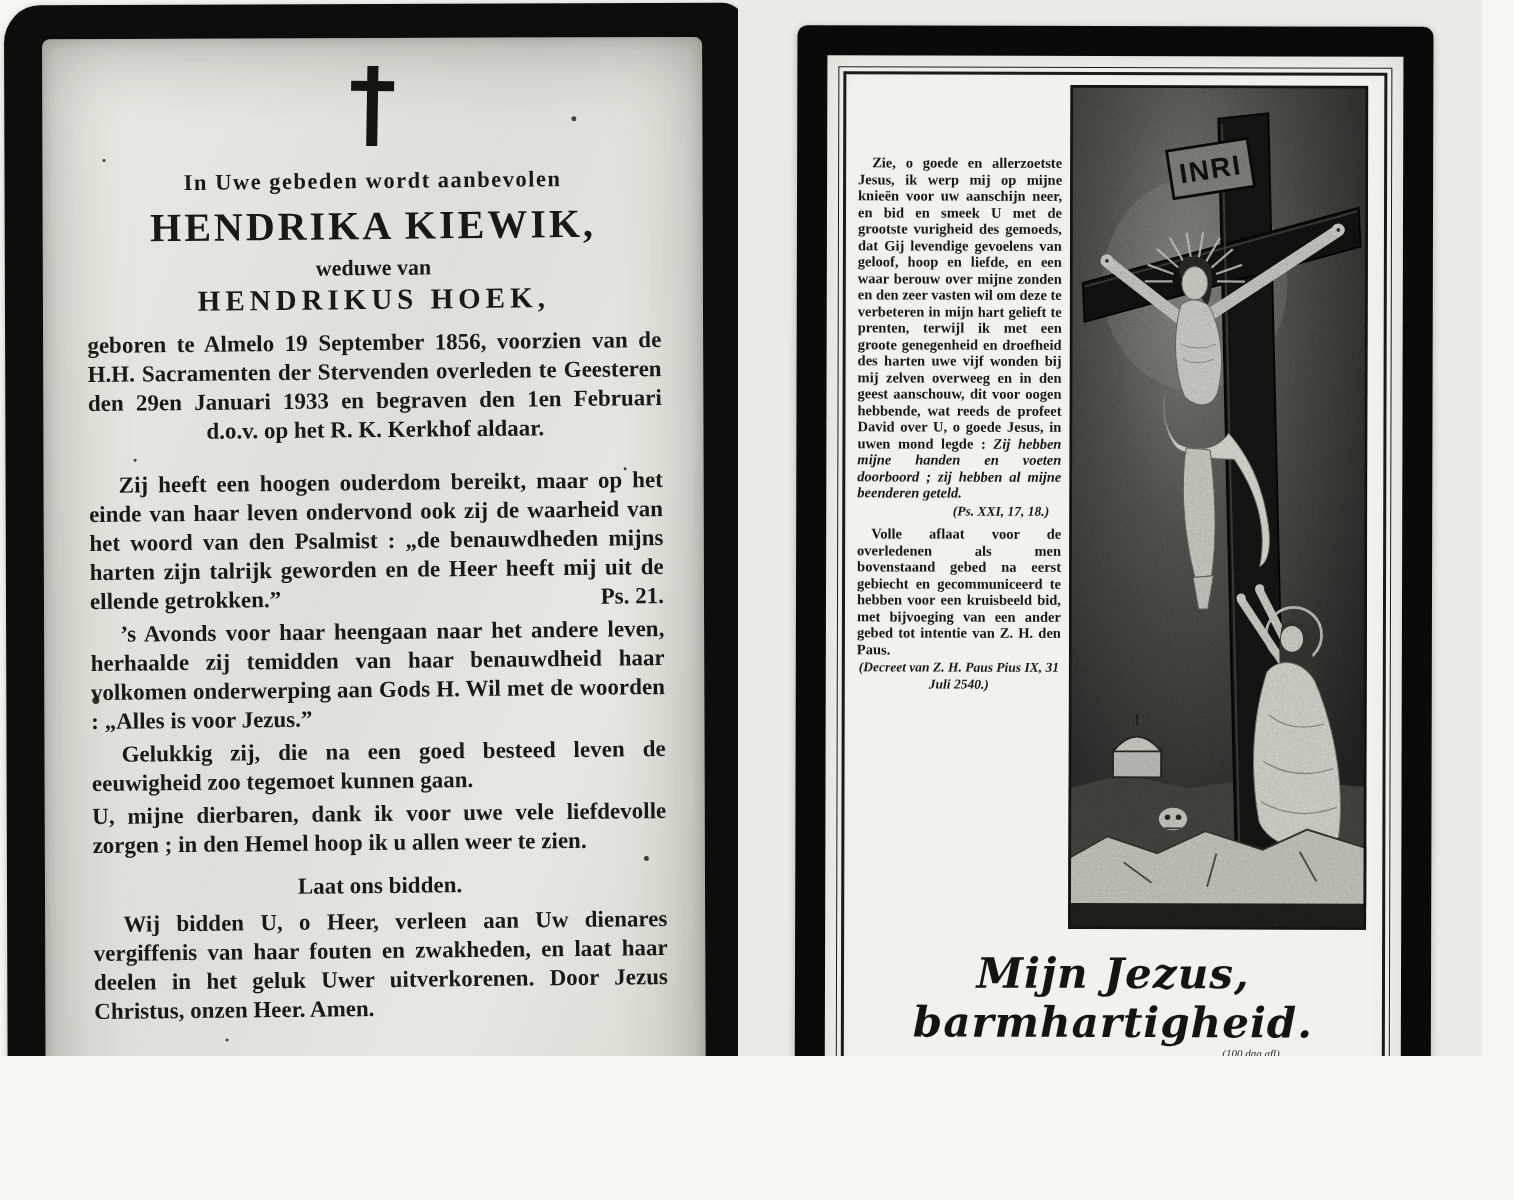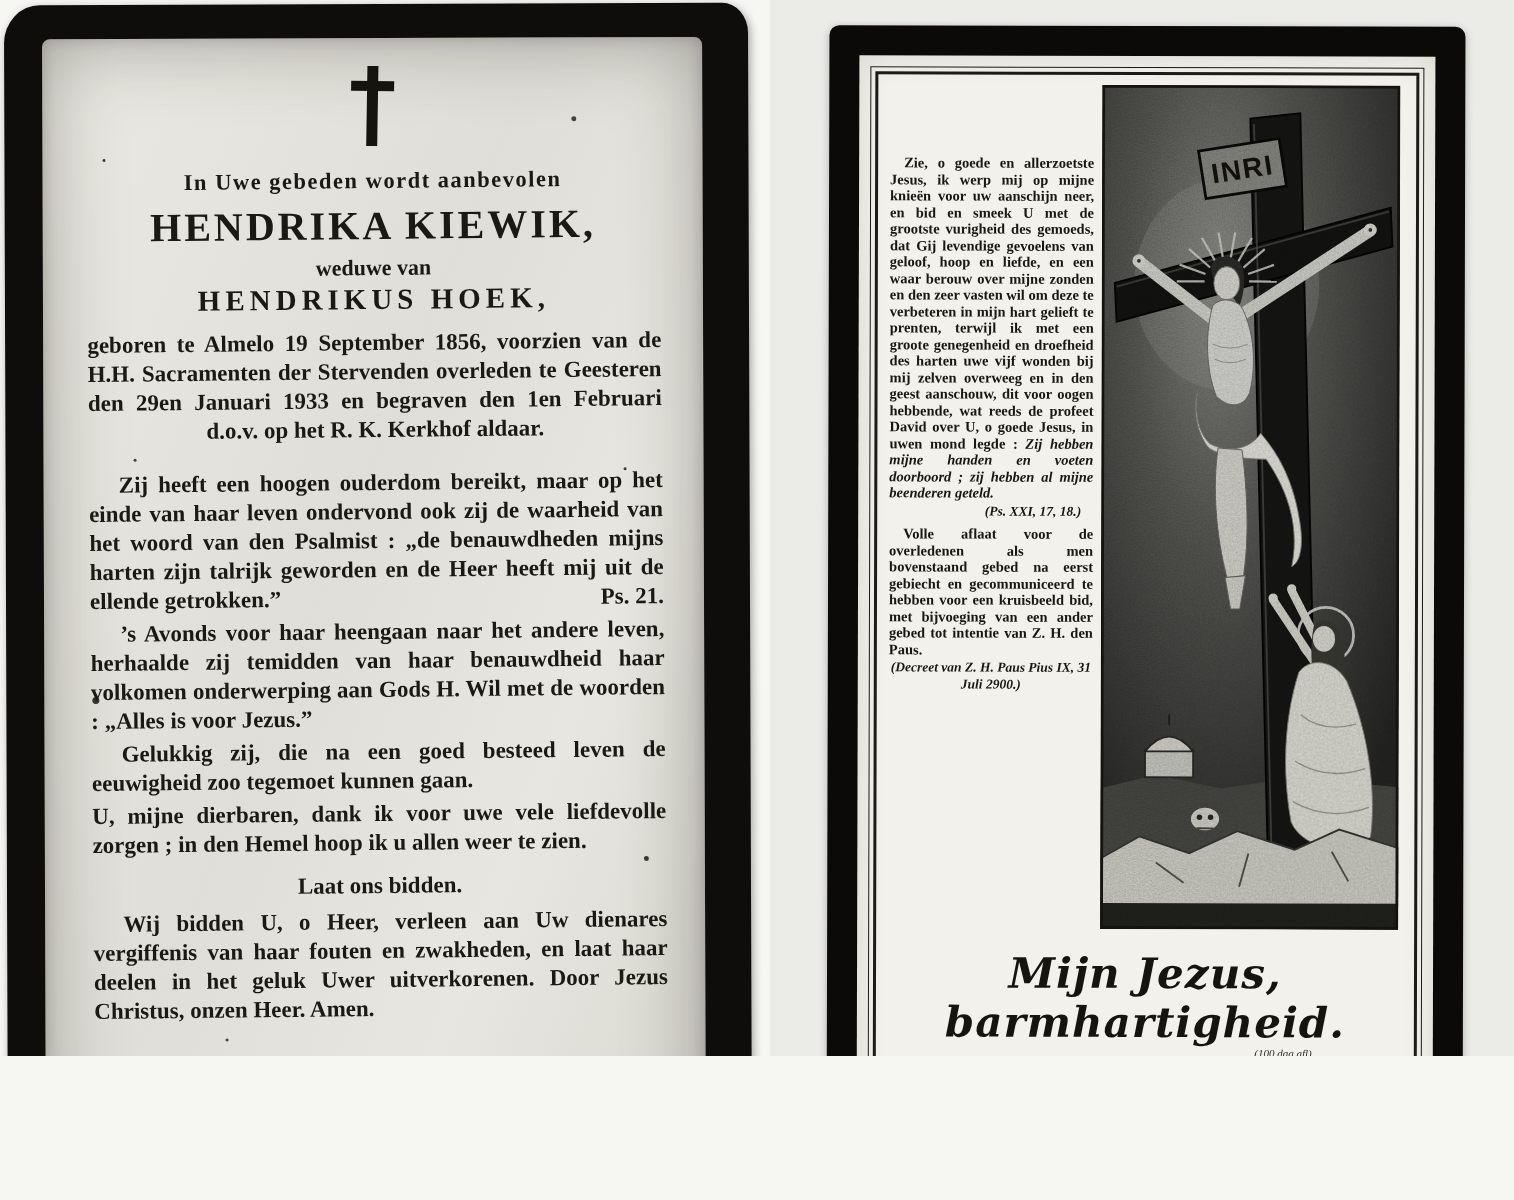--- a/index.html
+++ b/index.html
@@ -29,21 +29,21 @@
   .bodytxt{margin:0 0 4px;text-align:justify;font-size:23px;line-height:29px;}
   .indent{text-indent:30px;}
   .gap-top{margin-top:24px;}
   .ps-ref{float:right;}
   .bidden{margin:12px 0 8px;text-align:center;font-size:23px;}
   .onze-vader{margin-top:auto;margin-bottom:4px;text-align:center;font-size:23px;}
   .dotted{margin:2px auto 4px;width:94%;border-top:3px dotted #26241f;height:0;}
   .printer{margin:2px 0 0;text-align:center;font-size:23px;}
 
   
-  .card-right{position:absolute;left:770px;top:0;width:744px;height:1200px;background:#ebebe8;}
+  .card-right{position:absolute;left:738px;top:0;width:744px;height:1200px;background:#ebebe8;}
   .frame-right{position:absolute;left:58px;top:26px;width:636px;height:1146px;background:#0b0a09;border-radius:10px;
     transform:rotate(0.15deg);box-shadow:0 2px 8px rgba(0,0,0,.25);}
   .paper-right{position:absolute;left:30px;top:30px;right:30px;bottom:36px;background:#f2f1eb;
     box-shadow:inset 0 0 30px rgba(60,58,50,.15);}
   .rule{position:absolute;left:16px;top:16px;right:16px;bottom:40px;border:3px solid #1c1b18;
     outline:1px solid #1c1b18;outline-offset:4px;padding:10px 12px;}
   .row{display:flex;gap:8px;}
   .rtext{width:204px;padding-top:70px;font-size:14.5px;line-height:16.5px;font-weight:bold;
     text-align:justify;color:#181713;}
   .rp{margin:0 0 2px;}
@@ -93,21 +93,21 @@
 
   <div class="card-right">
     <div class="frame-right">
       <div class="paper-right">
         <div class="rule">
           <div class="row">
             <div class="rtext">
               <p class="rp rind"><span>Zie, o goede en allerzoetste Jesus, ik werp mij op mijne knieën voor uw aanschijn neer, en bid en smeek U met de grootste vurigheid des gemoeds, dat Gij levendige gevoelens van geloof, hoop en liefde, en een waar berouw over mijne zonden en den zeer vasten wil om deze te verbeteren in mijn hart gelieft te prenten, terwijl ik met een groote genegenheid en droefheid des harten uwe vijf wonden bij mij zelven overweeg en in den geest aanschouw, dit voor oogen hebbende, wat reeds de profeet David over U, o goede Jesus, in uwen mond legde : </span><span class="q">Zij hebben mijne handen en voeten doorboord ; zij hebben al mijne beenderen geteld.</span></p>
               <p class="rref">(Ps. XXI, 17, 18.)</p>
               <p class="rp rind">Volle aflaat voor de overledenen als men bovenstaand gebed na eerst gebiecht en gecommuniceerd te hebben voor een kruisbeeld bid, met bijvoeging van een ander gebed tot intentie van Z. H. den Paus.</p>
-              <p class="rref2">(Decreet van Z. H. Paus Pius IX, 31 Juli 2900.)</p>
+              <p class="rref2">(Decreet van Z. H. Paus Pius IX, 31 Juli 2540.)</p>
             </div>
             <div class="img-wrap">
               <svg width="298" height="844" viewBox="0 0 322 912" xmlns="http://www.w3.org/2000/svg">
                 <defs>
                   <radialGradient id="sky" cx="40%" cy="24%" r="78%">
                     <stop offset="0" stop-color="#8c8c86"></stop>
                     <stop offset="0.38" stop-color="#5b5b57"></stop>
                     <stop offset="1" stop-color="#262624"></stop>
                   </radialGradient>
                   <filter id="grain" x="0" y="0" width="100%" height="100%">

